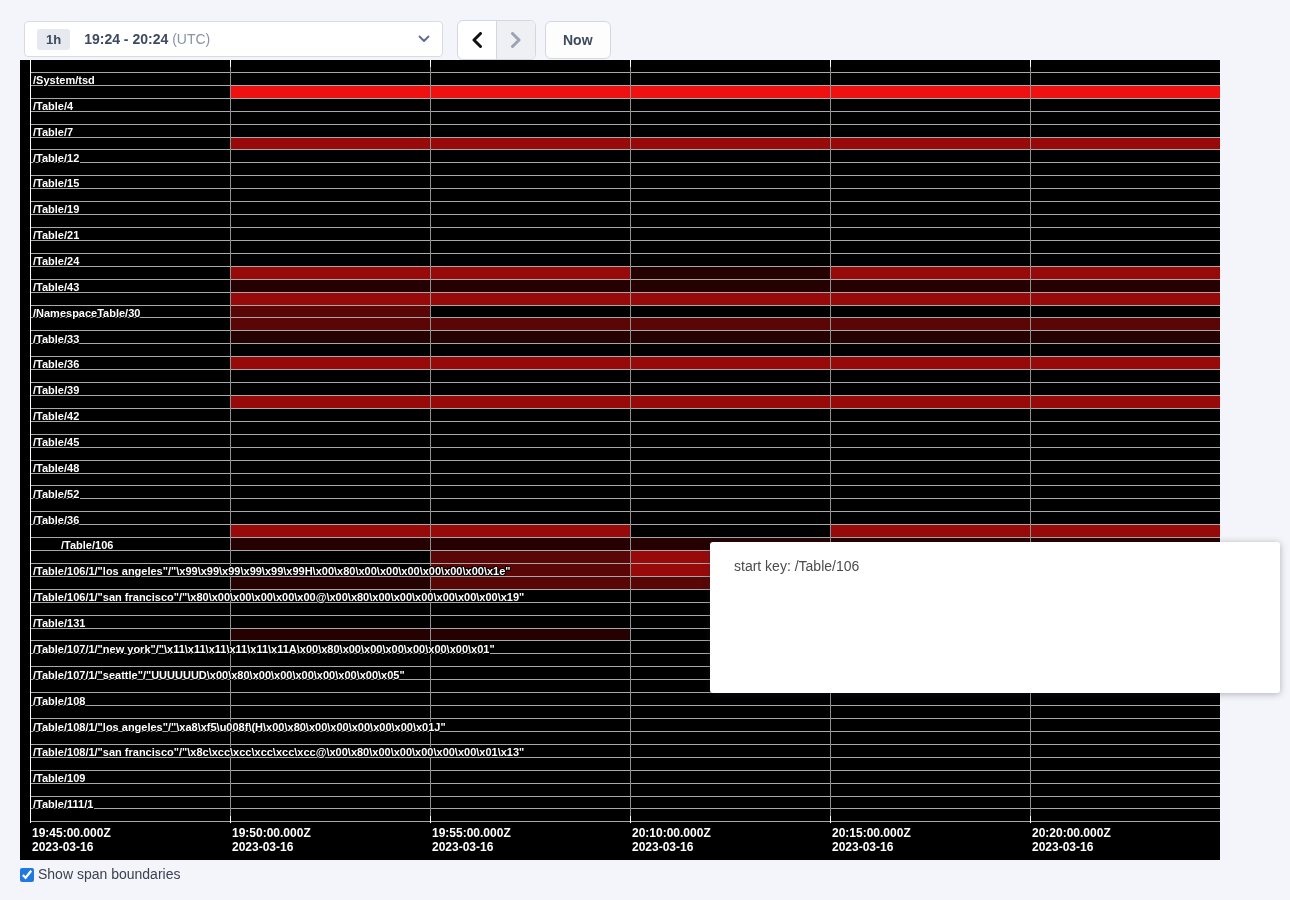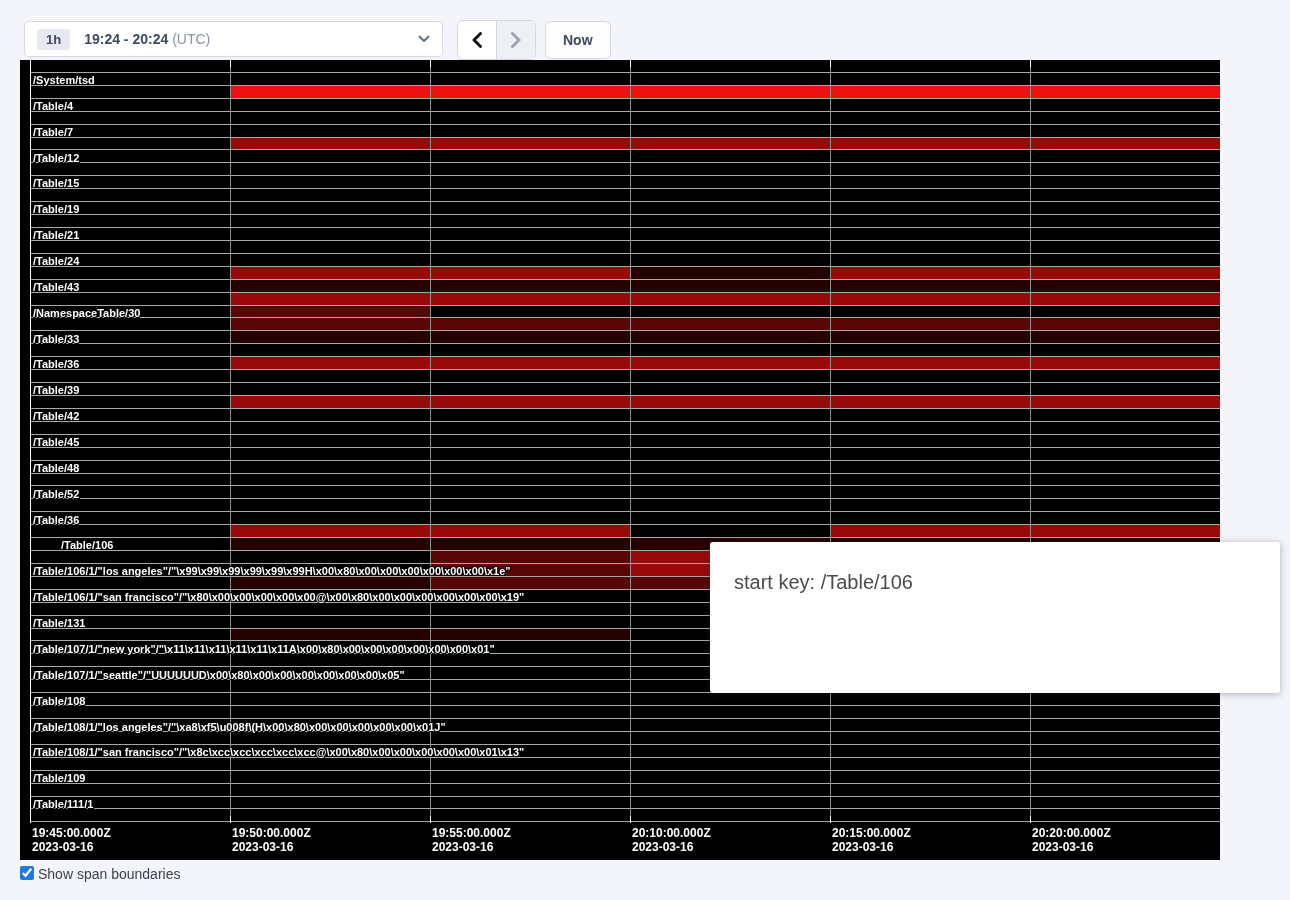--- a/index.html
+++ b/index.html
@@ -36,24 +36,24 @@
   .tick{position:absolute;width:1px;height:7px;background:#fff;}
   .rowlabel{position:absolute;left:13px;font-size:11px;font-weight:700;color:#fff;
     white-space:nowrap;line-height:12px;
     text-shadow:-1px 0 #000,1px 0 #000,0 -1px #000,0 1px #000,-1px -1px #000,1px 1px #000;}
   .axis{position:absolute;left:0;top:763px;width:1200px;height:37px;background:#000;}
   .axis-item{position:absolute;top:3px;color:#fff;font-size:12px;font-weight:700;line-height:14px;white-space:nowrap;}
 
   
   .tooltip{left:710px;top:542px;width:570px;height:151px;background:#fff;border-radius:3px;
     box-shadow:0 1px 7px rgba(40,40,60,.35);box-sizing:border-box;padding:17px 24px;z-index:5;}
-  .tooltip p{margin:16px 0 19px;font-size:20px;line-height:15px;color:#4c4c4c;white-space:nowrap;}
+  .tooltip p{margin:0 0 19px;font-size:14px;line-height:15px;color:#4c4c4c;white-space:nowrap;}
 
   
-  .span-toggle{left:20px;top:866px;display:flex;align-items:flex-start;gap:4px;}
+  .span-toggle{left:20px;top:866px;display:flex;align-items:flex-end;gap:4px;}
   .span-toggle input{width:14px;height:14px;accent-color:#2079e0;margin:0;cursor:pointer;}
   .span-toggle label{font-size:14px;color:#3a4150;}
 </style>
 </head>
 <body>
 
 <div class="abs range-select">
   <span class="range-badge">1h</span>
   <span class="range-text"><span>19:24 - 20:24</span>
     <span class="range-suffix">(UTC)</span></span>

